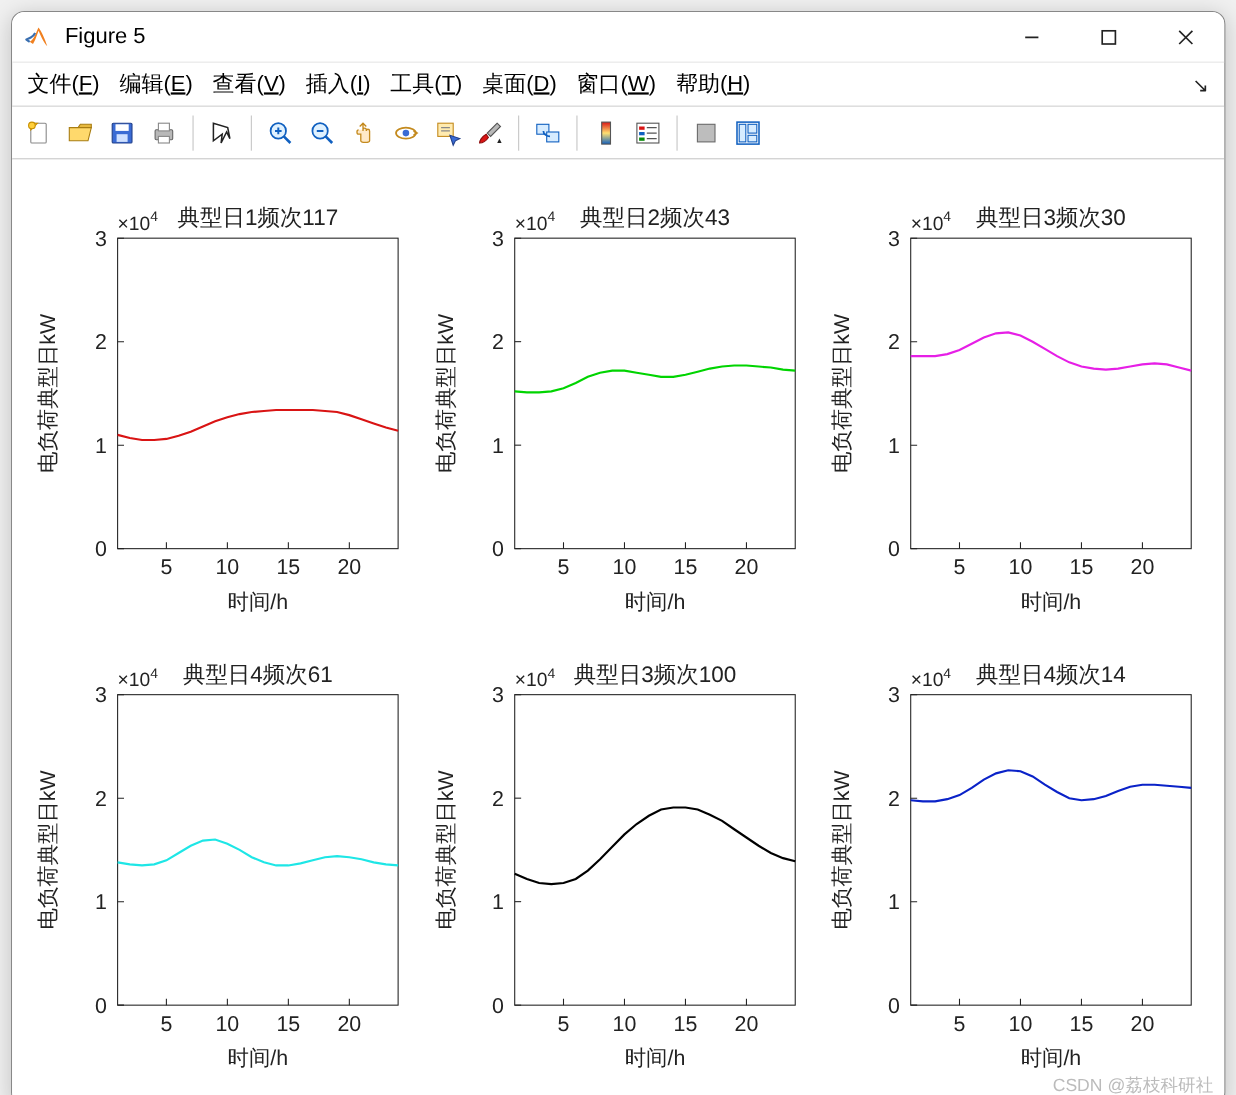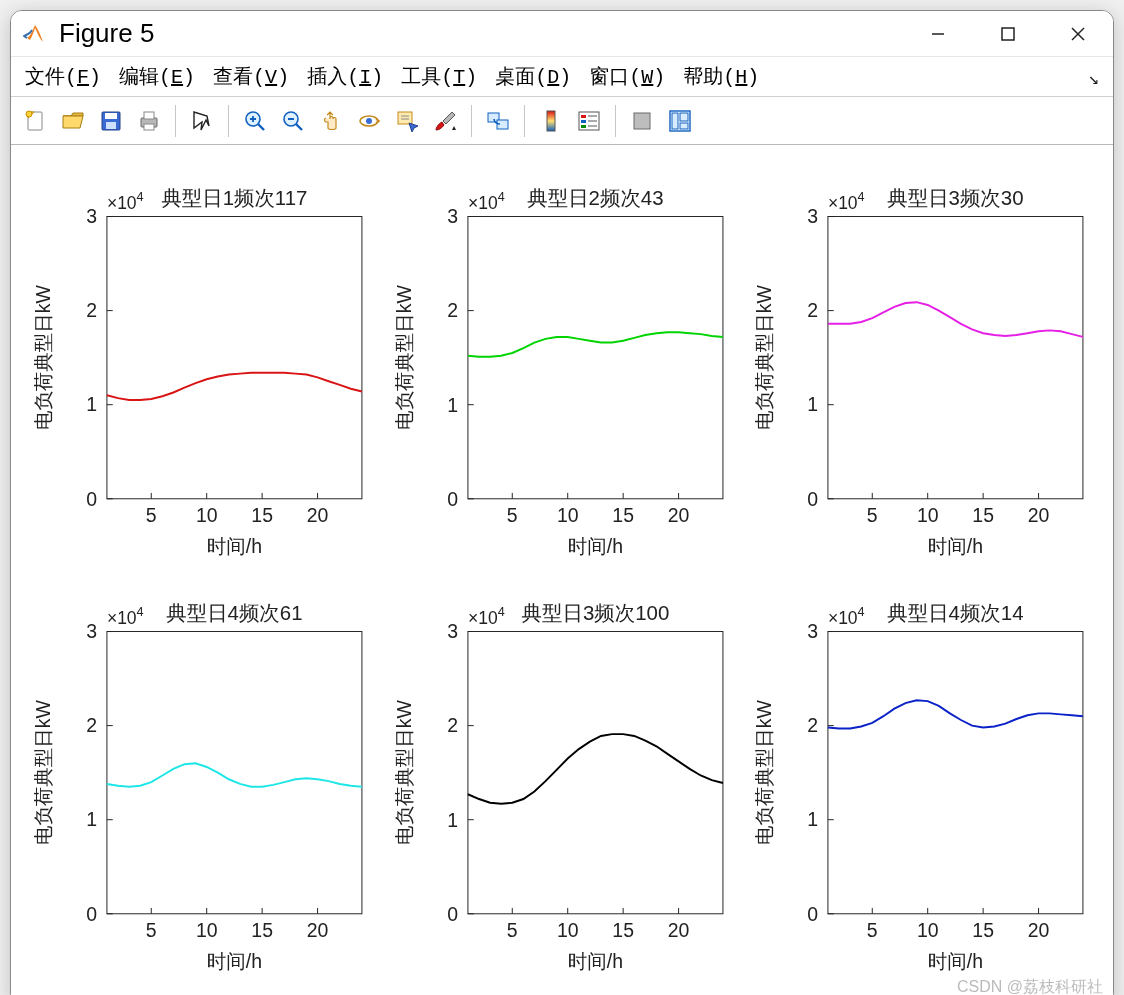--- a/index.html
+++ b/index.html
@@ -30,38 +30,37 @@
     justify-content: space-between;
     padding: 0 0 0 12px;
     background: #fff;
     border-bottom: 1px solid #e6e6e6;
   }
   .titlebar-left { display: flex; align-items: center; gap: 12px; }
   .app-icon {
     width: 24px; height: 24px; position: relative;
   }
   .app-icon svg { width: 24px; height: 24px; }
-  .window-title { font-size: 26px; color: #000; }
+  .window-title { font-size: 20px; color: #000; }
   .win-controls { display: flex; height: 100%; }
   .win-btn {
     width: 70px; height: 100%;
     display: flex; align-items: center; justify-content: center;
     font-size: 18px; color: #222;
   }
   .menubar {
     height: 40px;
     display: flex;
     align-items: center;
     gap: 18px;
     padding: 0 14px;
     border-bottom: 1px solid #d0d0d0;
     font-size: 20px;
     color: #000;
     position: relative;
-    font-family: Liberation Mono, monospace;
   }
   .menu-item { white-space: nowrap; }
   .menu-item .mn { text-decoration: underline; }
   .menu-arrow {
     position: absolute; right: 14px; top: 10px;
     font-size: 18px; color: #222;
   }
   .toolbar {
     height: 48px;
     display: flex;

